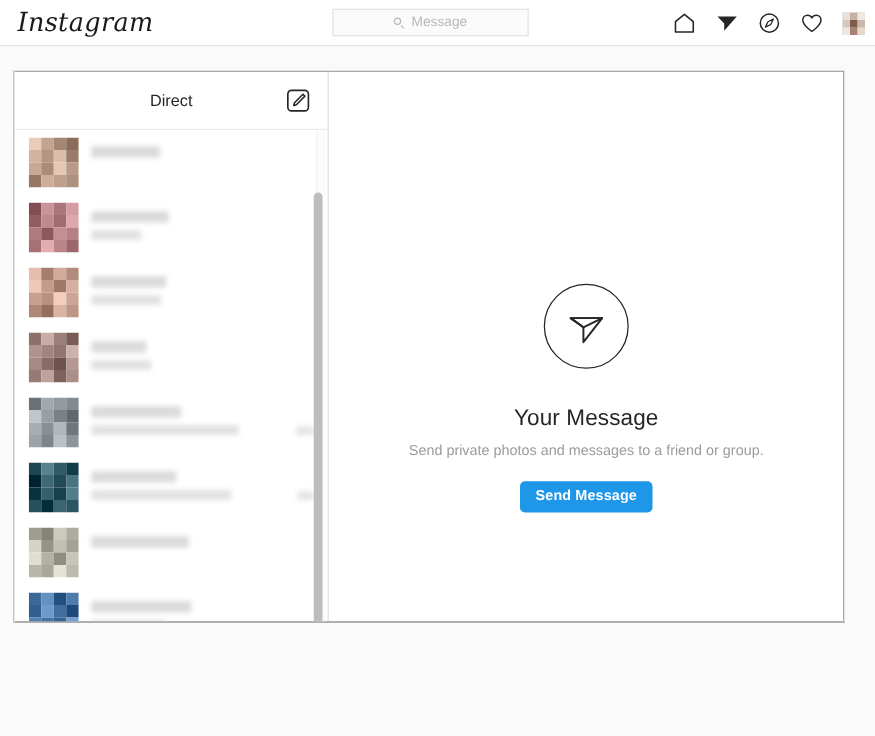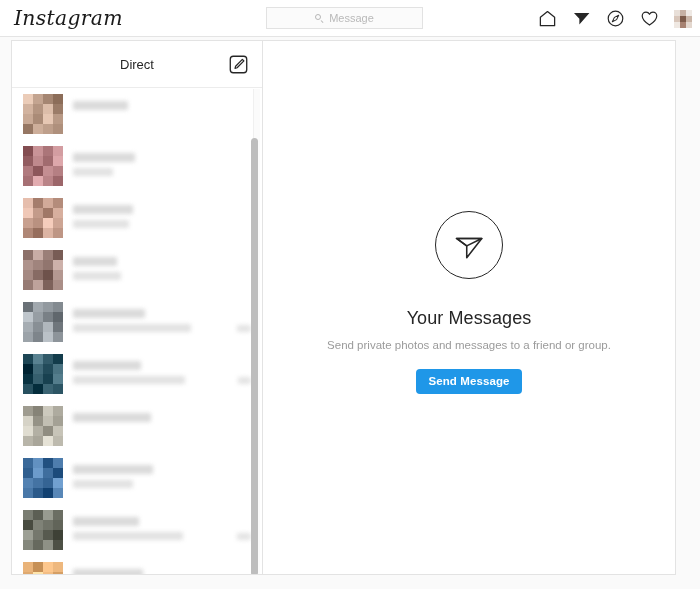--- a/index.html
+++ b/index.html
@@ -98,22 +98,22 @@
     position: relative;
   }
   #avatar-nav i {
     position: absolute;
     display: block;
   }
 
   
   #frame {
     position: absolute;
-    left: 11px; top: 40px;
-    width: 665px; height: 535px;
+    left: 11px; top: 56px;
+    width: 665px; height: 442px;
     background: #000000;
     border: 1px solid #e3e3e3;
     box-sizing: border-box;
     display: flex;
     overflow: hidden;
   }
 
   
   #left-pane {
     width: 251px;
@@ -563,17 +563,17 @@
 
   <div id="right-pane">
 
     <div id="empty-circle">
       <svg width="34" height="34" viewBox="0 0 24 24">
         <path d="M3.2 7.4 L21 7.4 L10.4 21 L10.4 12.6 Z" fill="none" stroke="#262626" stroke-width="1.1" stroke-linejoin="round"></path>
         <path d="M3.2 7.4 L21 7.4 L10.4 12.6 Z" fill="none" stroke="#262626" stroke-width="1.1" stroke-linejoin="round"></path>
       </svg>
     </div>
 
-    <div id="empty-title">Your Messages</div>
+    <div id="empty-title">Your Message</div>
     <div id="empty-desc">Send private photos and messages to a friend or group.</div>
     <button id="send-message-button" style="background: rgb(31, 151, 232);">Send Message</button>
   </div>
 </div>
 
 </body></html>

